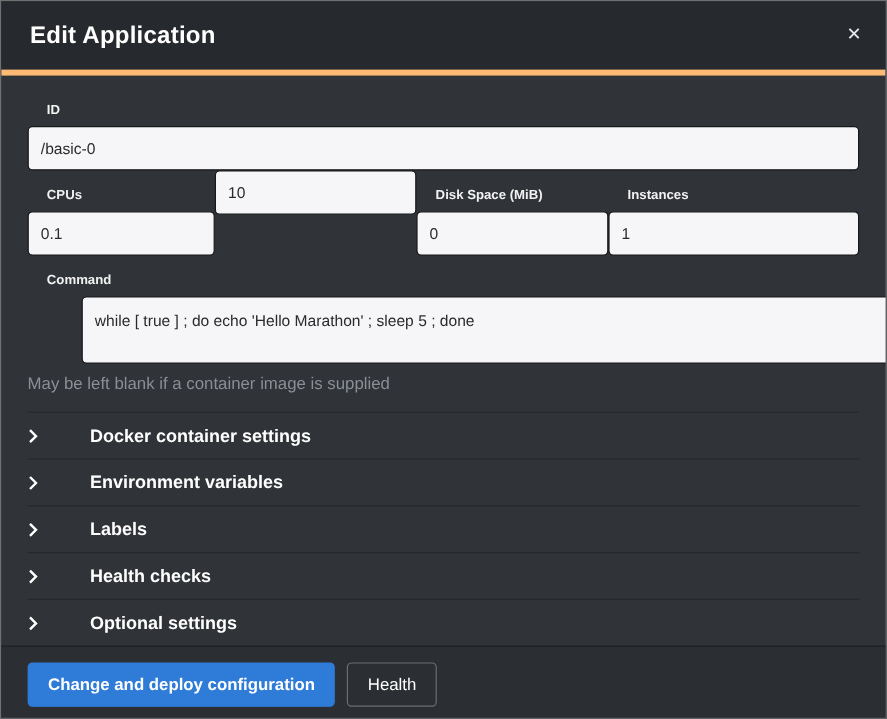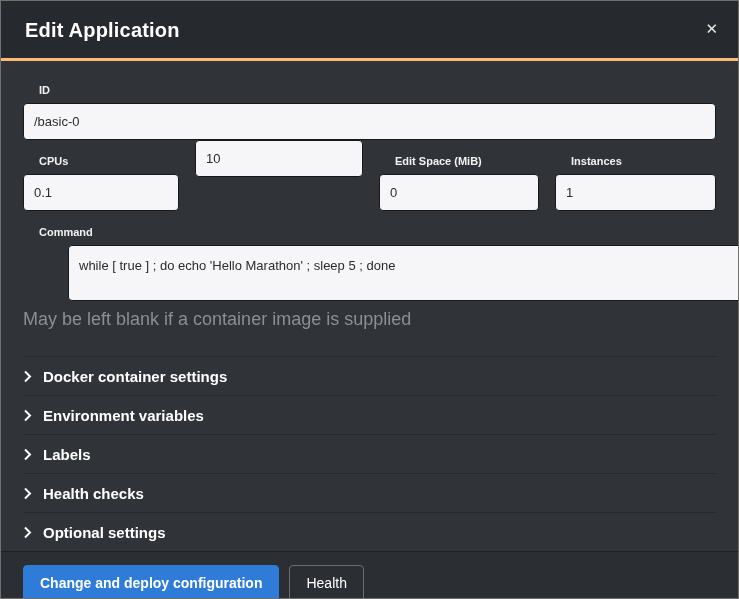--- a/index.html
+++ b/index.html
@@ -14,21 +14,21 @@
     overflow: hidden;
   }
   .modal { display: flex; flex-direction: column; height: 100%; }
 
   
   .modal-header {
     position: relative;
     flex: 0 0 auto;
     padding: 18px 24px 16px;
     background: #26292d;
-    border-bottom: 3px solid #fdba74;
+    border-bottom: 5px solid #fdba74;
   }
   .modal-title { font-size: 20px; font-weight: 700; color: #ffffff; letter-spacing: .2px; }
   .close-btn {
     position: absolute; top: 14px; right: 12px;
     background: none; border: none; color: #e8e8e8;
     font-size: 15px; line-height: 1; padding: 6px 8px; cursor: pointer;
     font-family: "Liberation Sans", sans-serif;
   }
 
   
@@ -43,33 +43,33 @@
     width: 100%;
     background: #f6f6f8;
     border: 1px solid #16181a;
     border-radius: 4px;
     padding: 10px 10px;
     font-size: 13px;
     color: #2b2b2b;
     font-family: "Liberation Sans", sans-serif;
     outline: none;
   }
-  .grid4 { display: grid; grid-template-columns: 156px 168px 160px 1fr; column-gap: 16px; }
+  .grid4 { display: grid; grid-template-columns: 156px 168px 160px 1fr; column-gap: 0; }
   textarea.text { height: 56px; resize: vertical; line-height: 1.5; display: block; margin-left: 45px; }
-  .help-text { color: #8a8f95; font-size: 18px; margin: 8px 0 26px; }
+  .help-text { color: #8a8f95; font-size: 14px; margin: 8px 0 16px; }
 
   
   .sections { margin-top: 2px; }
   .section {
     display: flex; align-items: center; gap: 11px;
     padding: 11px 0 10px;
     border-top: 1px solid #26282b;
     cursor: pointer;
   }
-  .section-label { font-size: 15px; font-weight: 700; color: #ffffff; }
+  .section-label { font-size: 15px; font-weight: 700; color: #ffffff; margin-left: 32px; }
   .chevron { display: inline-flex; width: 9px; justify-content: center; }
 
   
   .modal-footer {
     flex: 0 0 auto;
     padding: 13px 22px;
     background: #2b2e33;
     border-top: 1px solid #1f2124;
     display: flex; align-items: center; gap: 10px;
   }
@@ -110,21 +110,21 @@
 
     <div class="grid4">
       <div>
         <label class="field-label">CPUs</label>
         <input class="text" type="text" value="0.1" style="">
       </div>
       <div>
         <input class="text" type="text" value="10" style="">
       </div>
       <div>
-        <label class="field-label">Edit Space (MiB)</label>
+        <label class="field-label">Disk Space (MiB)</label>
         <input class="text" type="text" value="0" style="">
       </div>
       <div>
         <label class="field-label">Instances</label>
         <input class="text" type="text" value="1" style="">
       </div>
     </div>
 
     <label class="field-label">Command</label>
     <textarea class="text" style="">while [ true ] ; do echo 'Hello Marathon' ; sleep 5 ; done</textarea>

